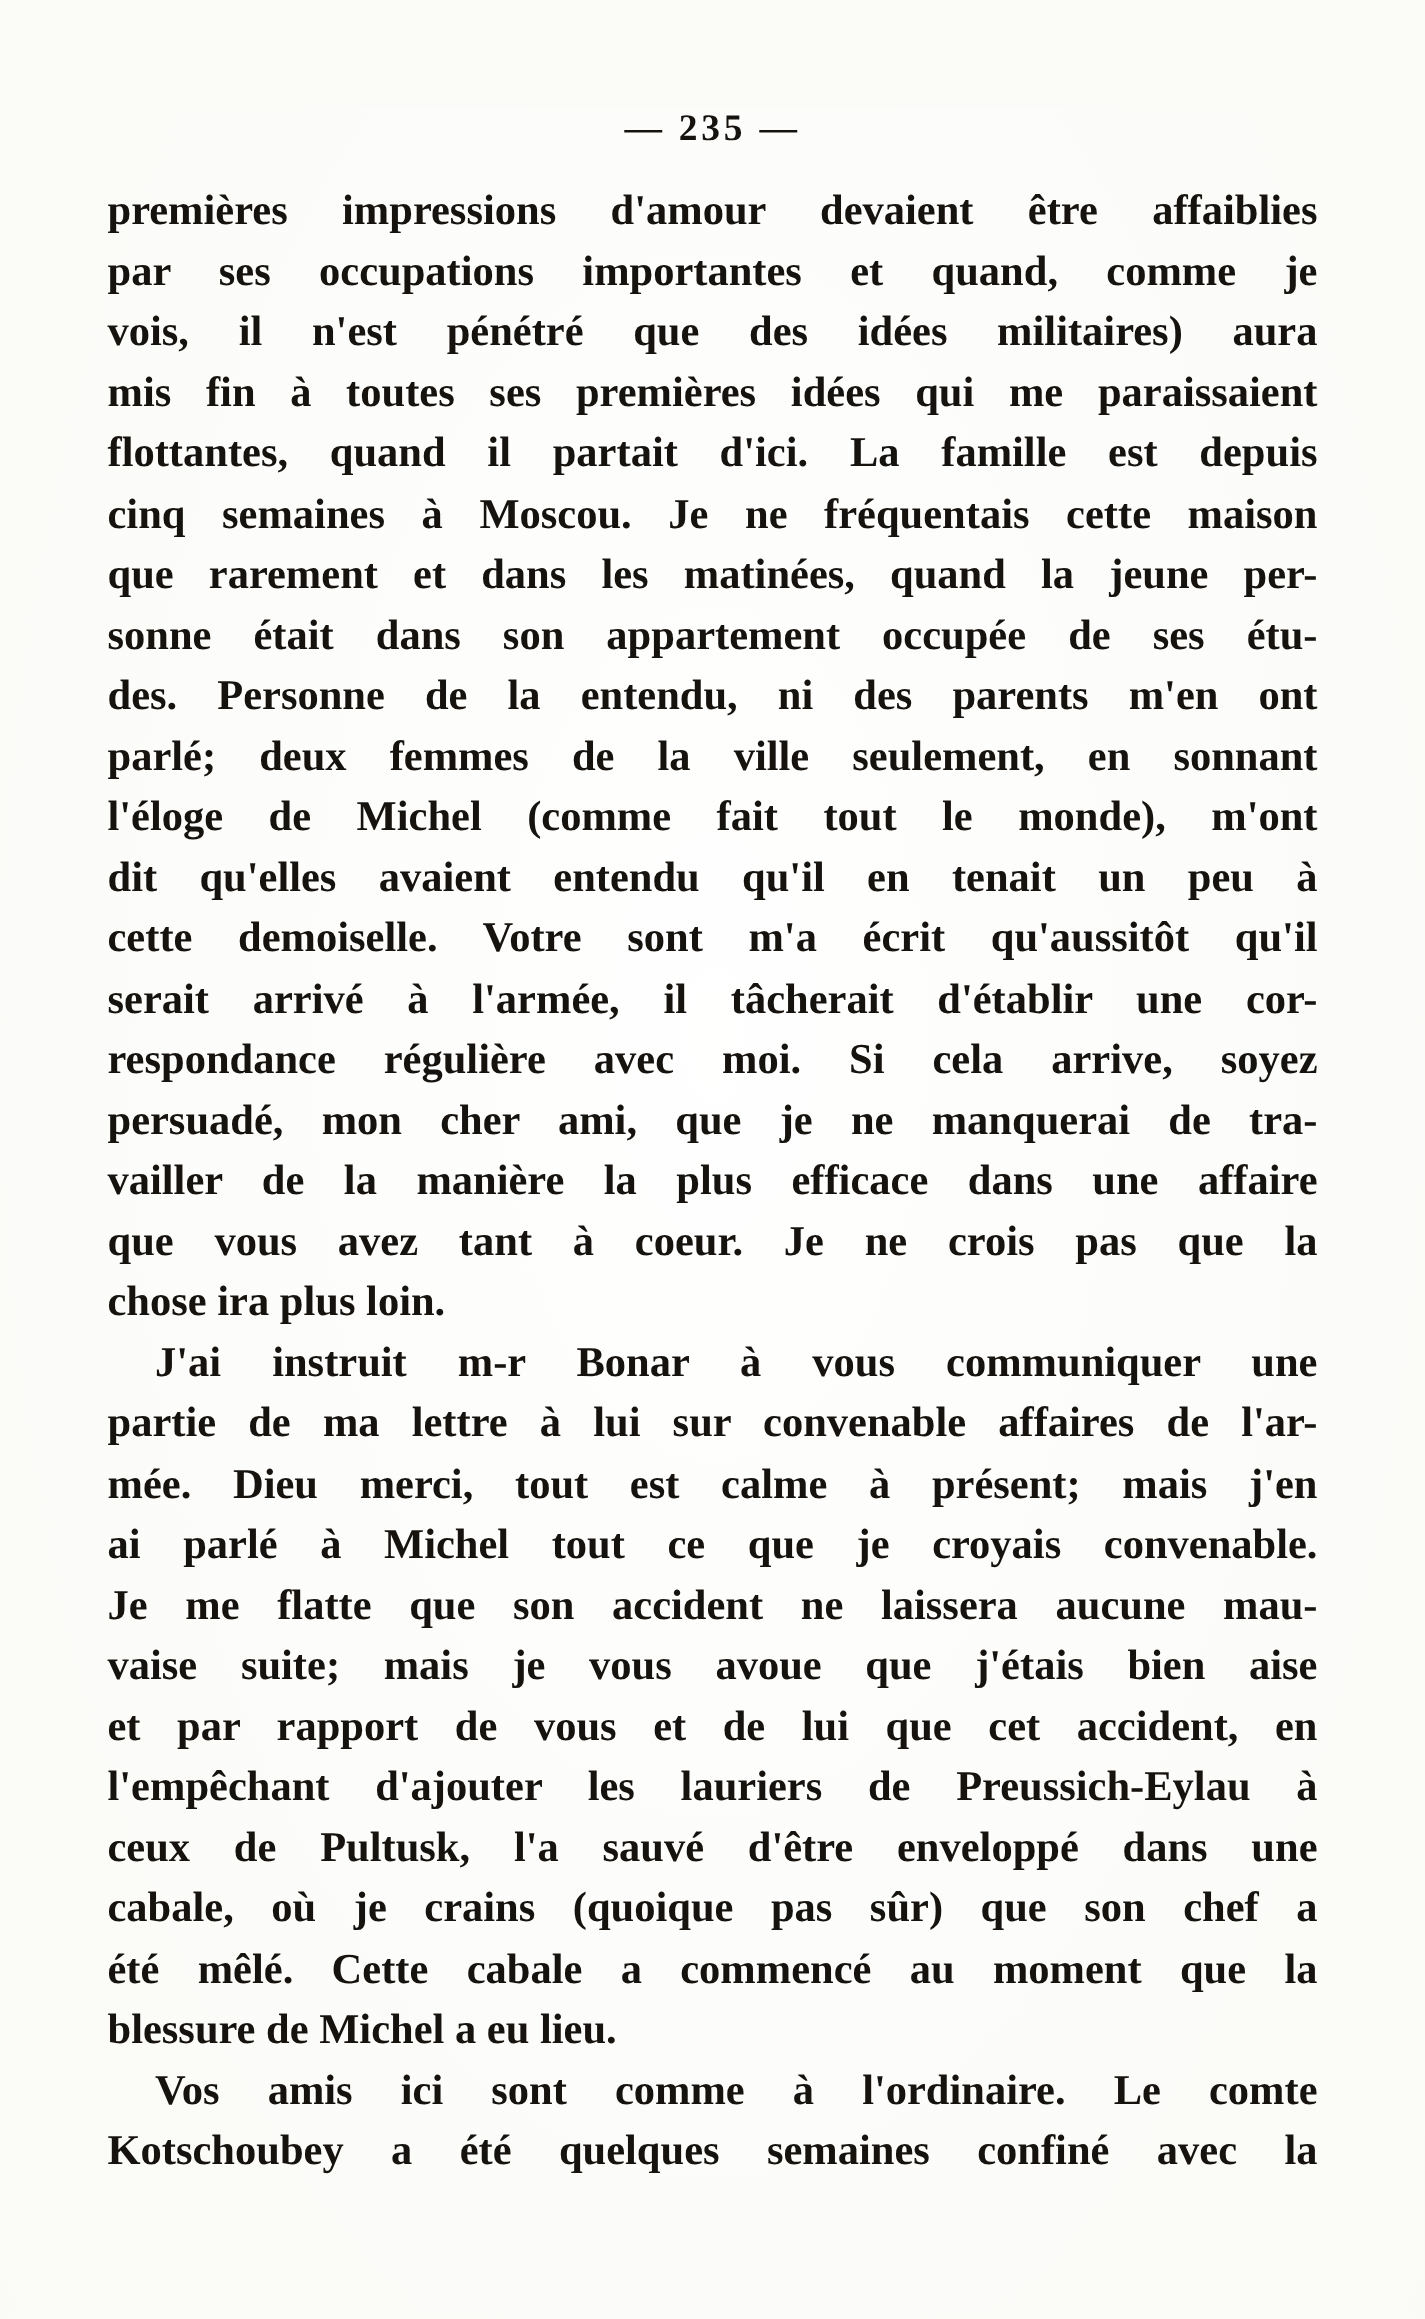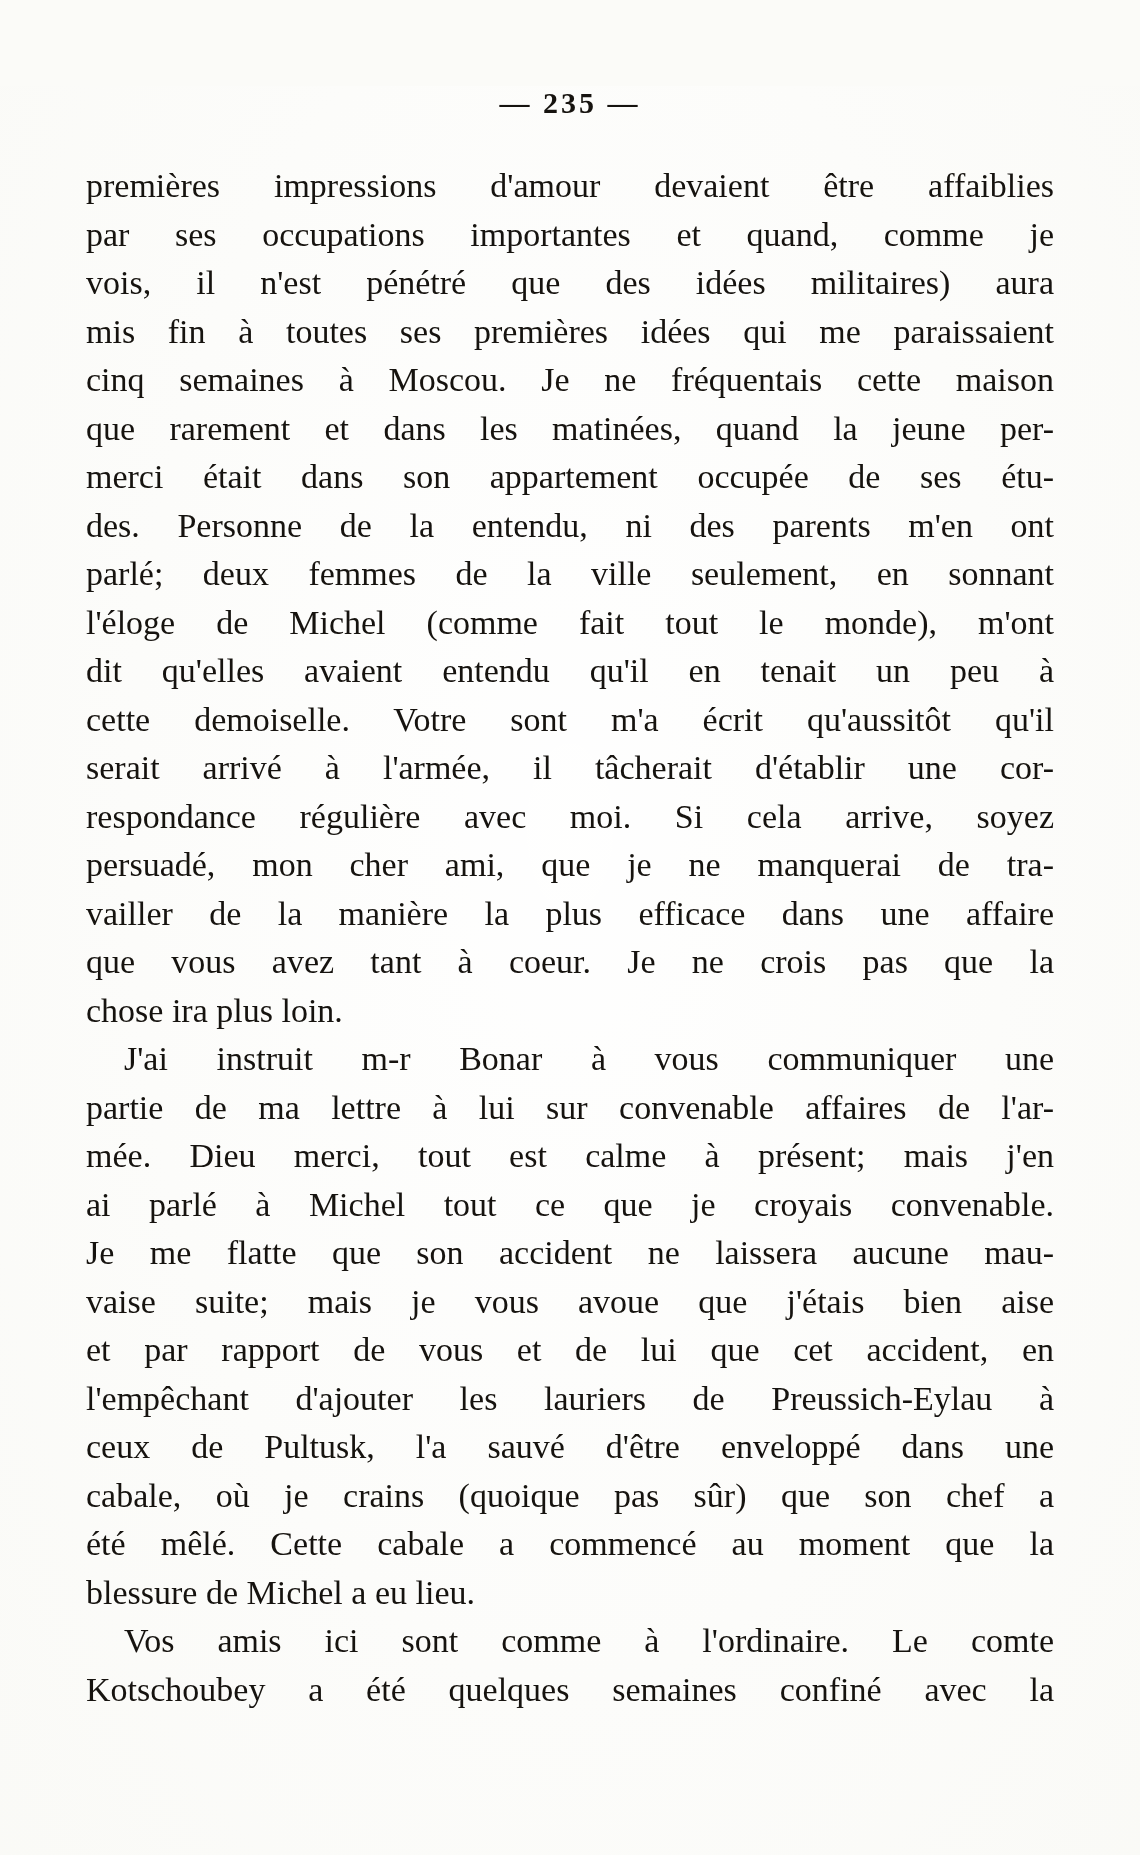--- a/index.html
+++ b/index.html
@@ -25,24 +25,25 @@
   .page-number {
     margin-top: 86px;
     text-align: center;
     font-size: 30px;
     font-weight: bold;
     letter-spacing: 3px;
     color: #16130f;
   }
   .text-block {
     width: 968px;
-    margin: 42px auto 0 auto;
+    margin: 25px auto 0 auto;
     font-size: 34px;
     line-height: 48.5px;
     color: #16130f;
+    font-weight: bold;
   }
   .line {
     white-space: normal;
     text-align: justify;
     text-align-last: justify;
     height: 48.5px;
     overflow: visible;
   }
   .line.nojust {
     text-align: left;
@@ -56,23 +57,24 @@
 </head>
 <body>
 
 <div class="page">
   <div class="page-number">— 235 —</div>
   <div class="text-block">
       <div class="line">premières impressions d'amour devaient être affaiblies</div>
       <div class="line">par ses occupations importantes et quand, comme je</div>
       <div class="line">vois, il n'est pénétré que des idées militaires) aura</div>
       <div class="line">mis fin à toutes ses premières idées qui me paraissaient</div>
+      <div class="line">flottantes, quand il partait d'ici. La famille est depuis</div>
       <div class="line">cinq semaines à Moscou. Je ne fréquentais cette maison</div>
       <div class="line">que rarement et dans les matinées, quand la jeune per-</div>
-      <div class="line">merci était dans son appartement occupée de ses étu-</div>
+      <div class="line">sonne était dans son appartement occupée de ses étu-</div>
       <div class="line">des. Personne de la entendu, ni des parents m'en ont</div>
       <div class="line">parlé; deux femmes de la ville seulement, en sonnant</div>
       <div class="line">l'éloge de Michel (comme fait tout le monde), m'ont</div>
       <div class="line">dit qu'elles avaient entendu qu'il en tenait un peu à</div>
       <div class="line">cette demoiselle. Votre sont m'a écrit qu'aussitôt qu'il</div>
       <div class="line">serait arrivé à l'armée, il tâcherait d'établir une cor-</div>
       <div class="line">respondance régulière avec moi. Si cela arrive, soyez</div>
       <div class="line">persuadé, mon cher ami, que je ne manquerai de tra-</div>
       <div class="line">vailler de la manière la plus efficace dans une affaire</div>
       <div class="line">que vous avez tant à coeur. Je ne crois pas que la</div>

